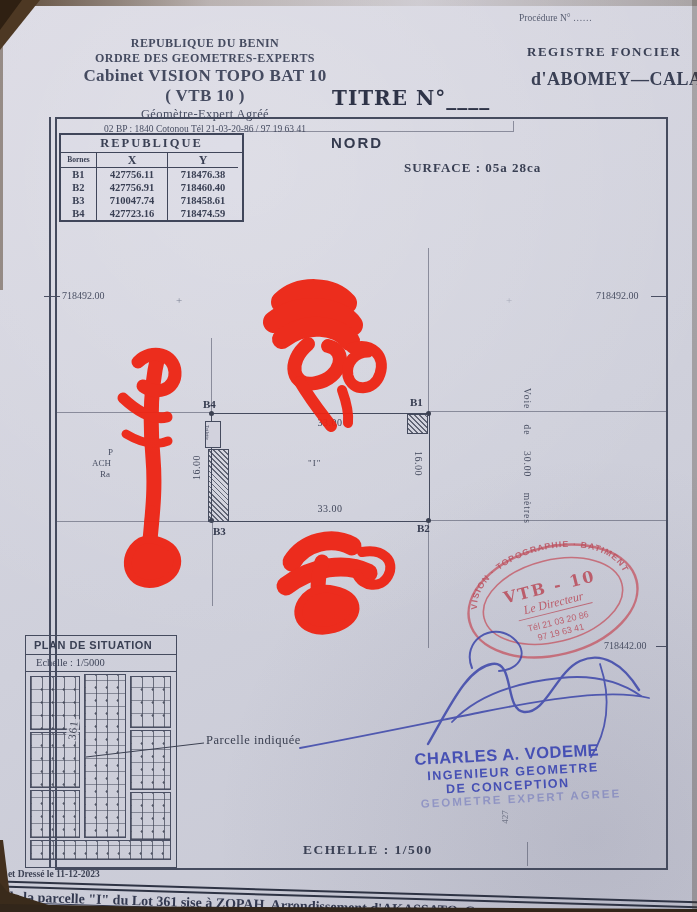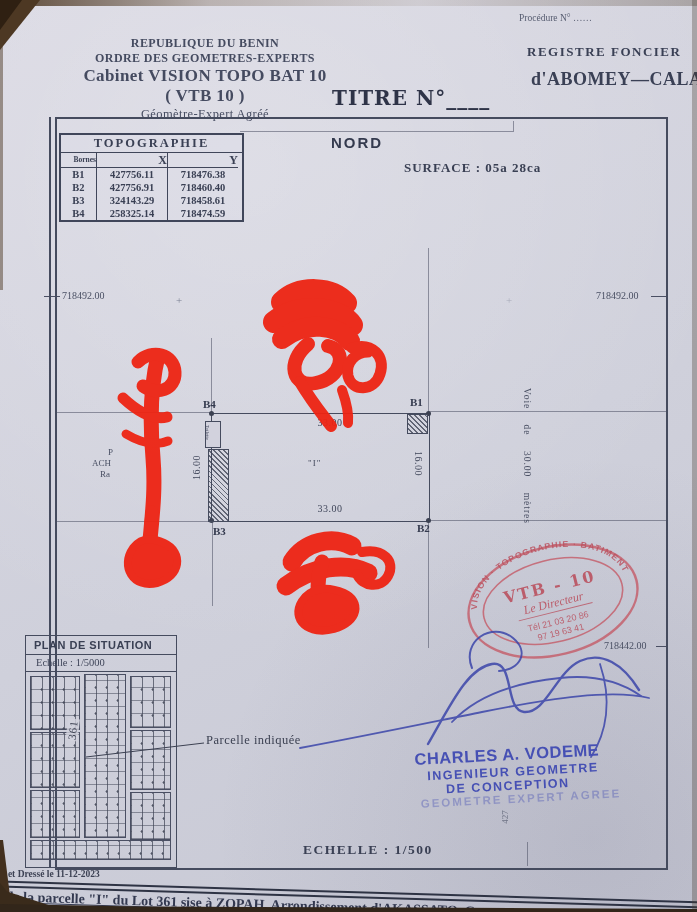--- a/index.html
+++ b/index.html
@@ -25,21 +25,21 @@
   .proc{left:519px;top:13px;font-size:9.5px;color:#565c70;z-index:1;}
   .reg1{left:527px;top:44px;font-size:13px;font-weight:bold;letter-spacing:1.5px;color:#3a4055;z-index:1;}
   .reg2{left:531px;top:69px;font-size:18px;font-weight:bold;letter-spacing:.5px;color:#3a4055;z-index:1;}
   
   .frame{position:absolute;left:55px;top:117px;width:609px;height:749px;border:2px solid #454b5e;z-index:1;}
   .frame2{position:absolute;left:49px;top:117px;width:2px;height:751px;background:#454b5e;z-index:1;}
   
   .ctable{position:absolute;left:59px;top:133px;width:181px;border:2px solid #40465a;background:rgba(222,221,231,.35);z-index:2;font-family:"Liberation Serif",serif;}
   .ct-title{height:17px;line-height:17px;text-align:center;font-size:12.5px;font-weight:bold;letter-spacing:2px;border-bottom:1.5px solid #40465a;color:#3a4054;}
   .ct-grid{display:grid;grid-template-columns:35px 71px 71px;}
-  .ct-h{border-bottom:1.5px solid #40465a;text-align:right;font-weight:bold;height:14px;line-height:14px;color:#3a4054;}
+  .ct-h{border-bottom:1.5px solid #40465a;text-align:center;font-weight:bold;height:14px;line-height:14px;color:#3a4054;}
   .ct-hb{font-size:7.5px;}
   .ct-hxy{font-size:12px;}
   .ct-c{text-align:center;font-size:10.5px;font-weight:bold;height:13px;line-height:13px;color:#3a4054;}
   .bl{border-left:1.2px solid #40465a;}
   
   .nord{left:331px;top:134px;font-family:"Liberation Sans",sans-serif;font-weight:bold;font-size:15px;letter-spacing:2px;color:#343a4e;z-index:2;}
   .surface{left:404px;top:160px;font-size:13px;font-weight:bold;letter-spacing:1px;color:#3a4054;z-index:2;}
   .g10{font-size:10px;color:#4a5064;}
   .rot90{transform:rotate(90deg);}
   .rotm90{transform:rotate(-90deg);}
@@ -90,52 +90,53 @@
 <body>
 
 <div class="canvas">
 
   <div class="org">
     <div class="o1">REPUBLIQUE DU BENIN</div>
     <div class="o2">ORDRE DES GEOMETRES-EXPERTS</div>
     <div class="o3">Cabinet VISION TOPO  BAT 10</div>
     <div class="o4">( VTB 10 )</div>
     <div class="o5">Géomètre-Expert Agréé</div>
+    <div class="o6">02 BP : 1840 Cotonou  Tél 21-03-20-86 / 97 19 63 41</div>
   </div>
   <div class="t title">TITRE N°____</div>
   <div class="t proc">Procédure  N° ……</div>
   <div class="t reg1">REGISTRE  FONCIER</div>
   <div class="t reg2">d'ABOMEY—CALAVI</div>
 
   <div class="frame"></div>
   <div class="frame2"></div>
   <div class="ln faint" style="left:240px;top:131px;width:273px;height:1px;"></div>
   <div class="ln faint" style="left:513px;top:121px;width:1px;height:11px;"></div>
 
   <div class="ctable">
-    <div class="ct-title">TOPOGRAPHIE</div>
+    <div class="ct-title">REPUBLIQUE</div>
     <div class="ct-grid">
       <div class="ct-h ct-hb">Bornes</div>
       <div class="ct-h ct-hxy bl">X</div>
       <div class="ct-h ct-hxy bl">Y</div>
 
       <div class="ct-c">B1</div>
       <div class="ct-c bl">427756.11</div>
       <div class="ct-c bl">718476.38</div>
 
       <div class="ct-c">B2</div>
       <div class="ct-c bl">427756.91</div>
       <div class="ct-c bl">718460.40</div>
 
       <div class="ct-c">B3</div>
-      <div class="ct-c bl">324143.29</div>
+      <div class="ct-c bl">710047.74</div>
       <div class="ct-c bl">718458.61</div>
 
       <div class="ct-c">B4</div>
-      <div class="ct-c bl">258325.14</div>
+      <div class="ct-c bl">427723.16</div>
       <div class="ct-c bl">718474.59</div>
     </div>
   </div>
 
   <div class="t nord">NORD</div>
   <div class="t surface">SURFACE  :  05a  28ca</div>
 
   <div class="ln" style="left:44px;top:296px;width:16px;height:1px;"></div>
   <div class="t g10" style="left:62px;top:290px;">718492.00</div>
   <div class="t g10" style="left:596px;top:290px;">718492.00</div>

